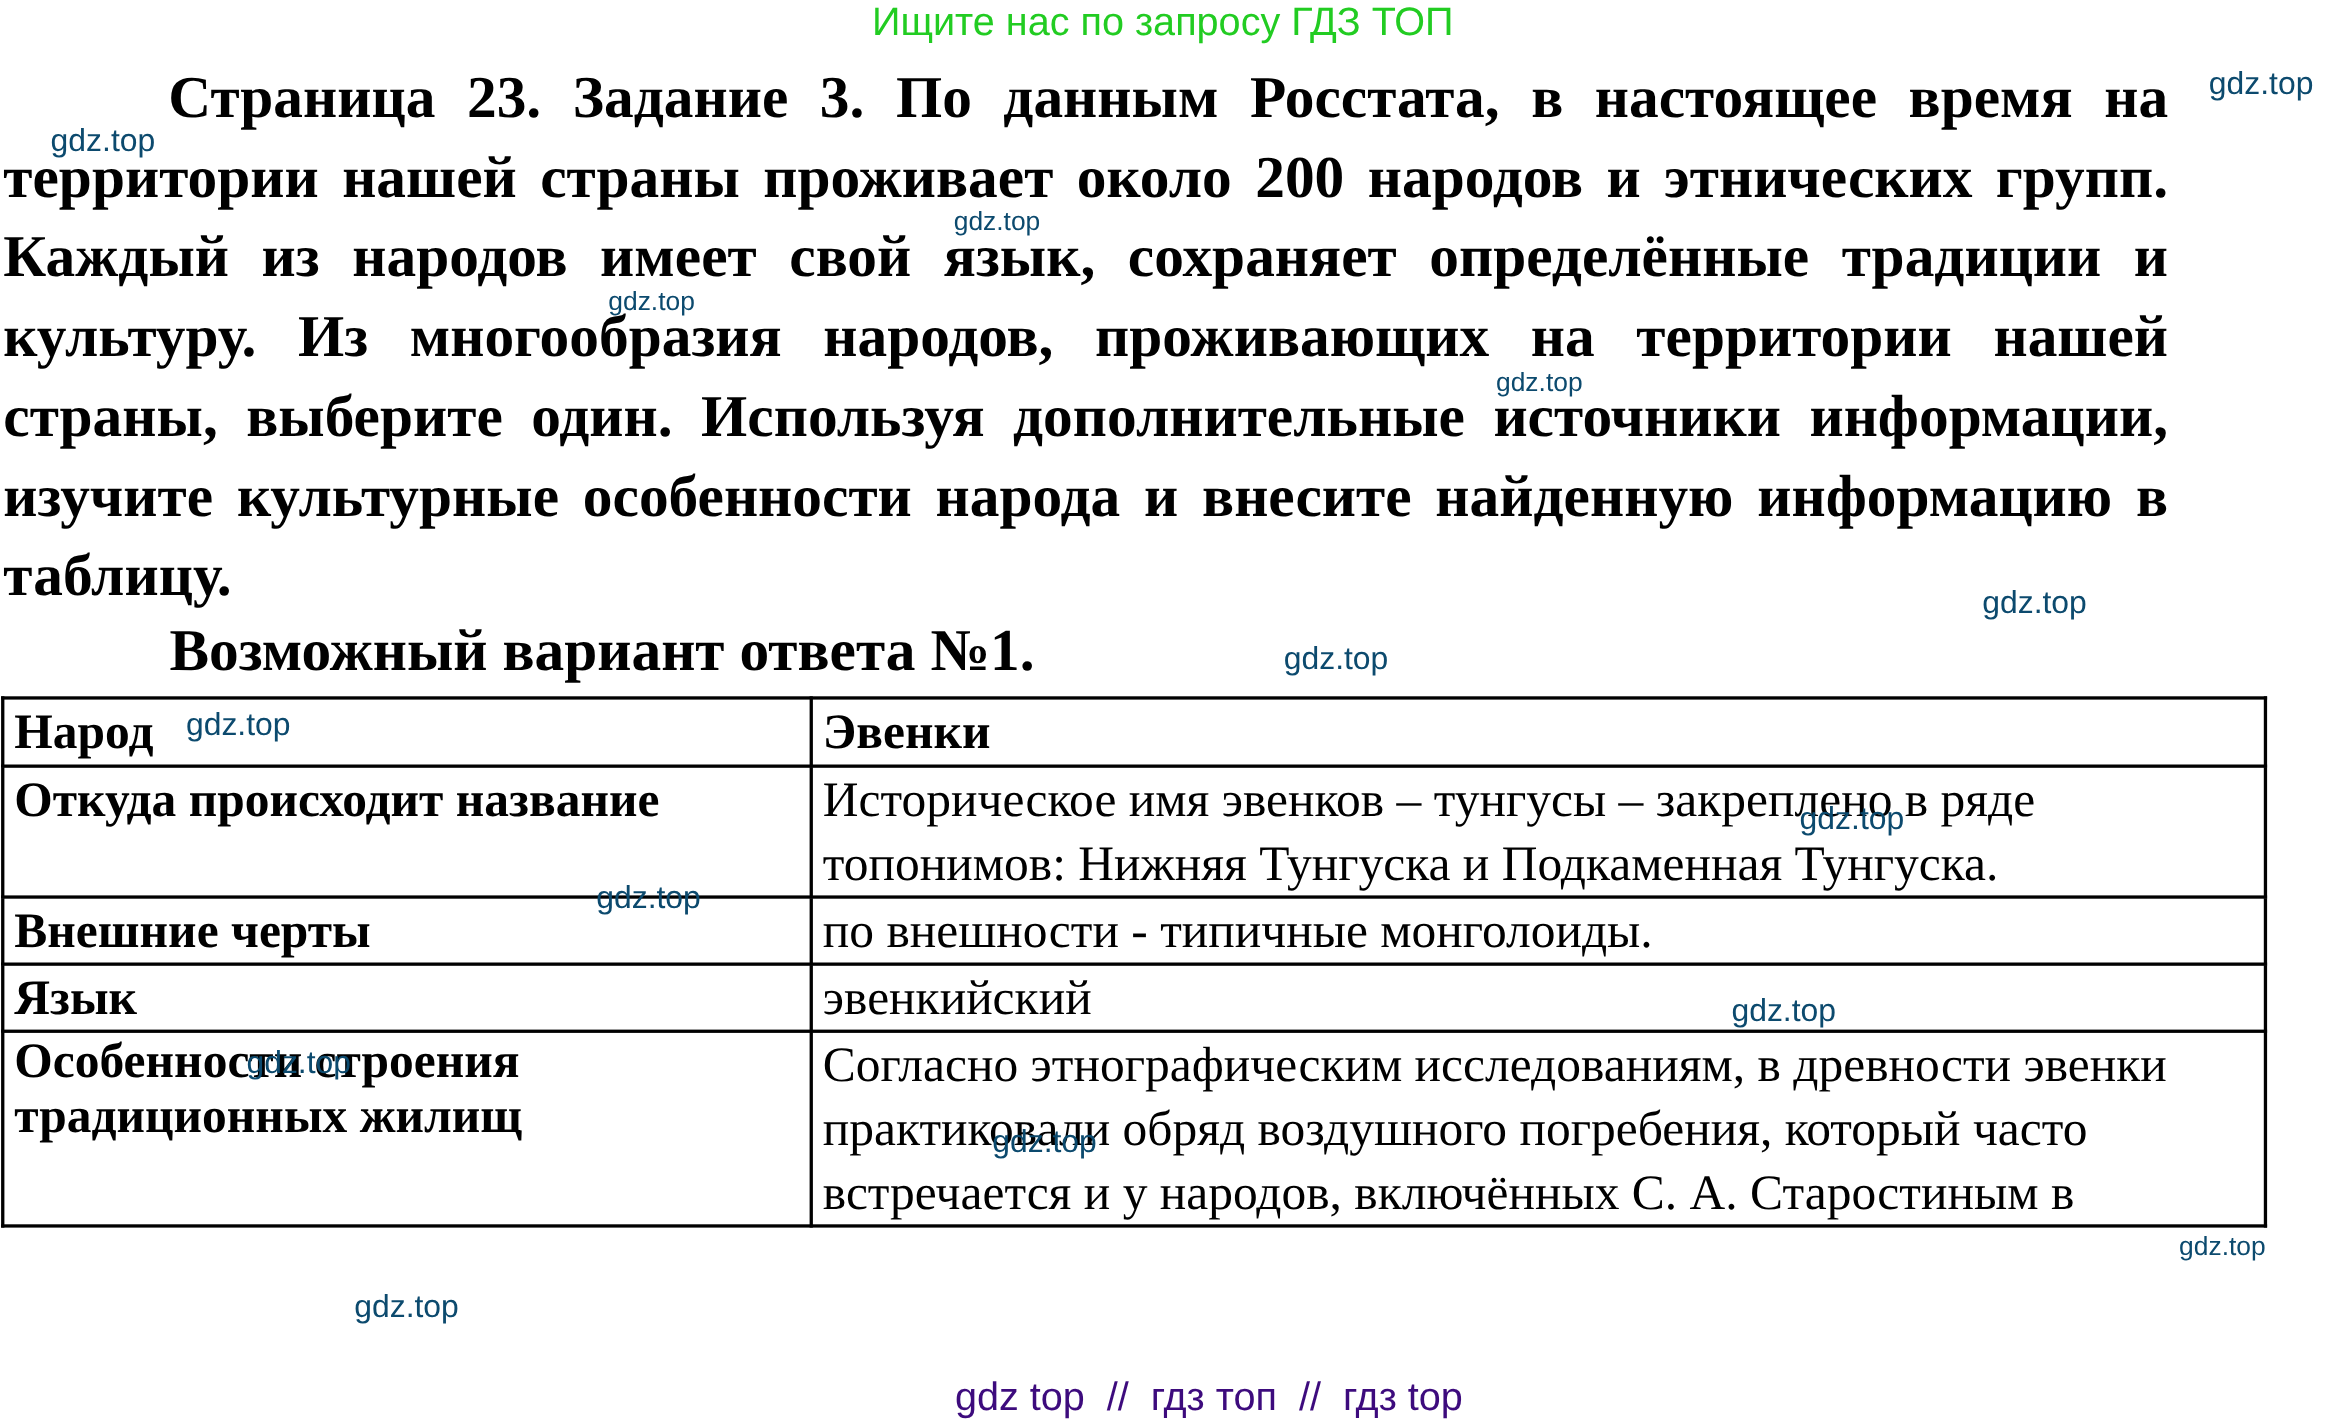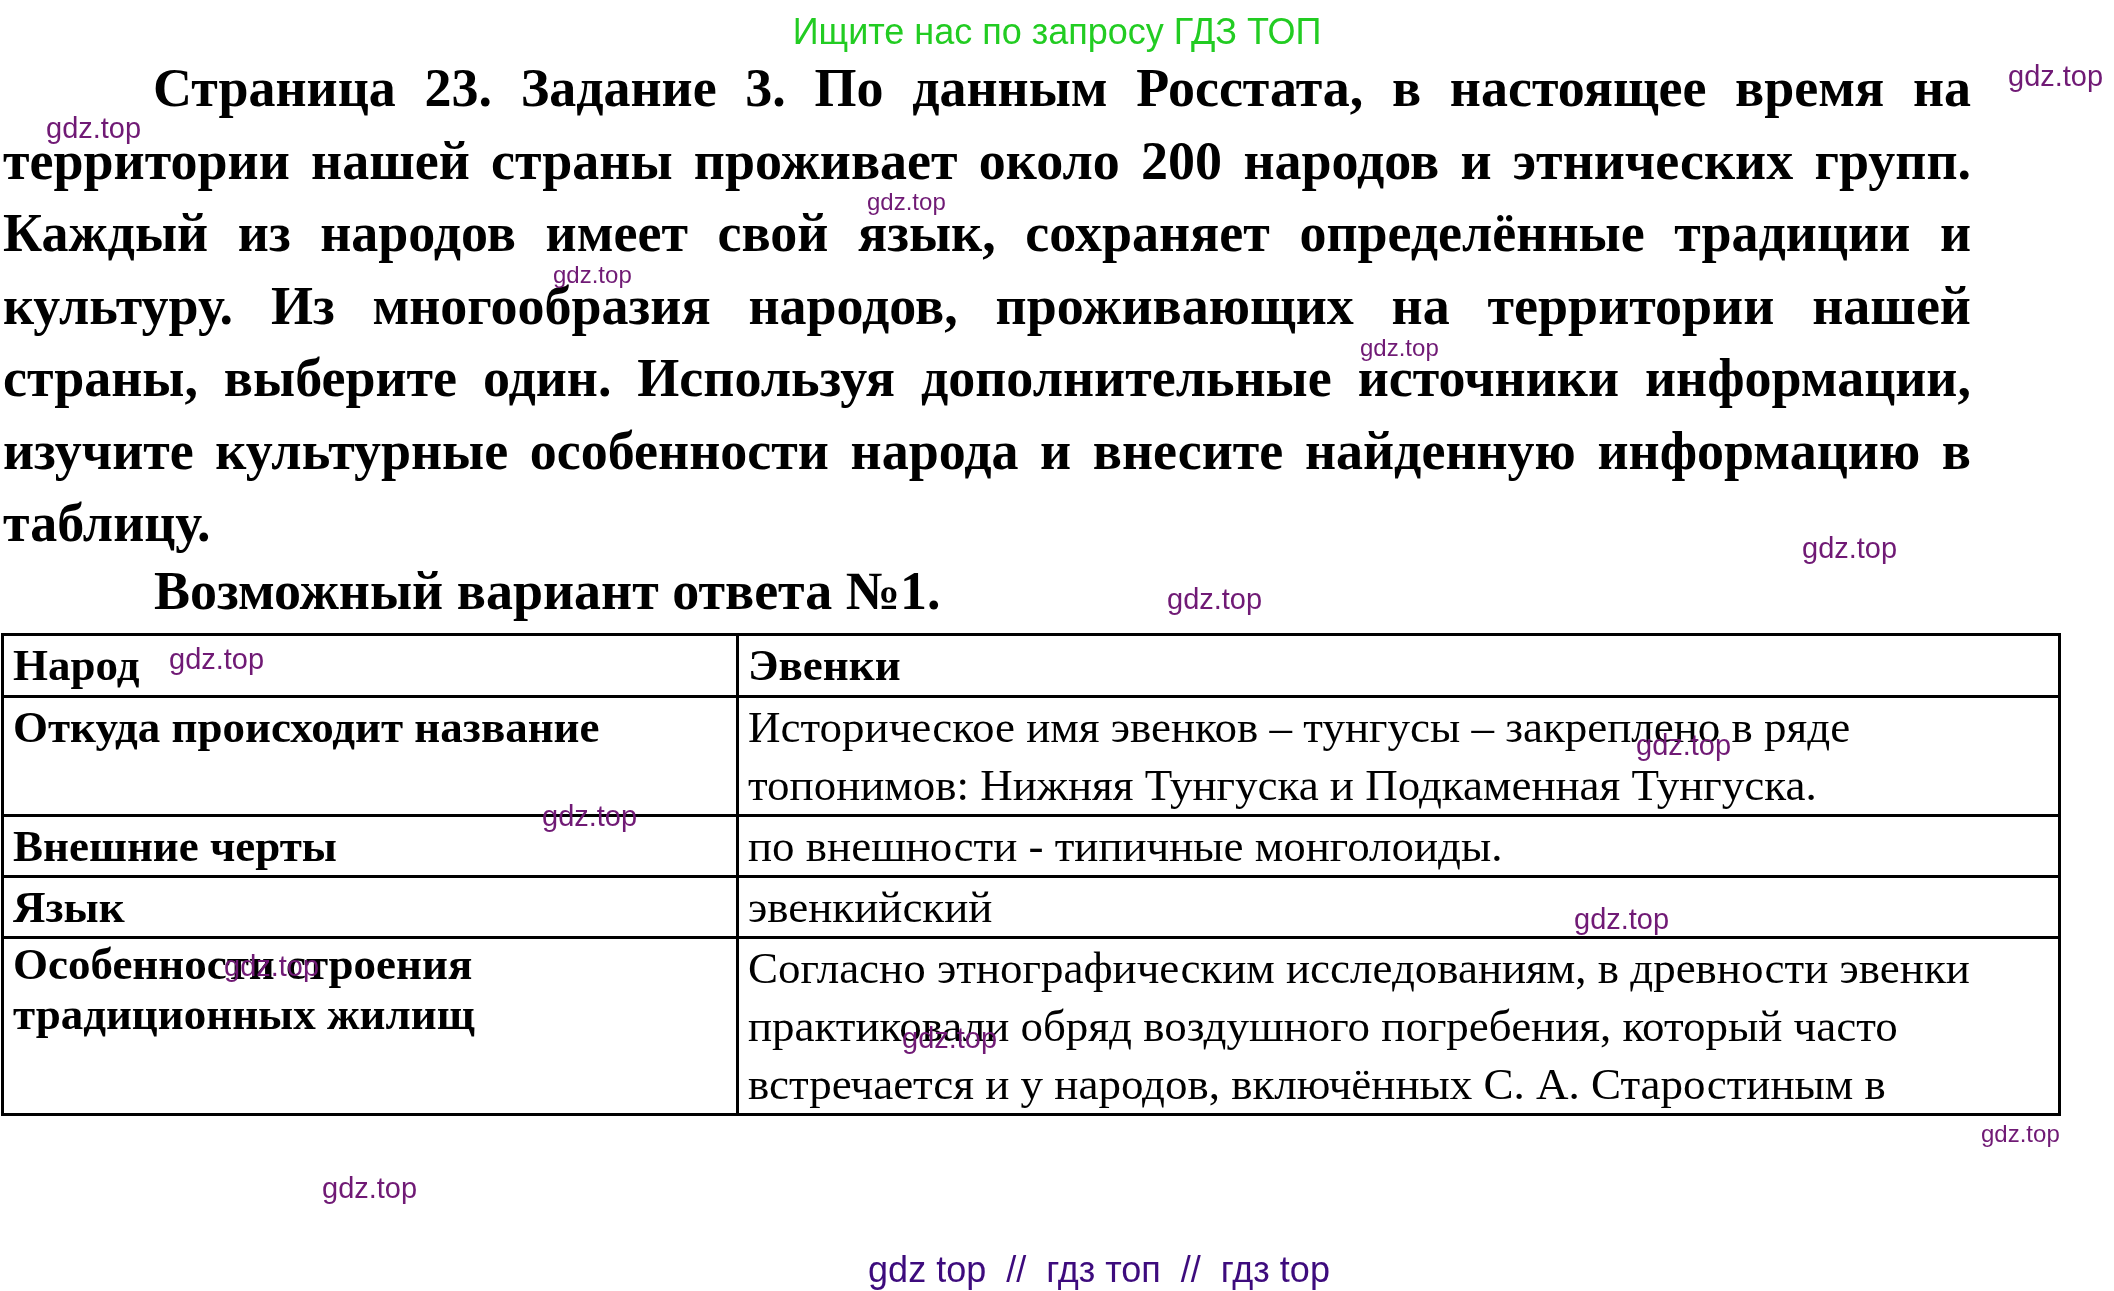--- a/index.html
+++ b/index.html
@@ -1,31 +1,31 @@
 <!DOCTYPE html>
 <html><head>
 <meta charset="utf-8">
 <style>
   html, body { margin:0; padding:0; background:#ffffff; }
   body { width:2114px; height:1291px; position:relative; overflow:hidden; color:#000; }
-  .promo { position:absolute; left:0; top:12px; width:2114px; text-align:center;
+  .promo { position:absolute; left:0; top:0; width:2114px; text-align:center;
            font-family:"Liberation Sans", sans-serif; font-size:36px; color:#22cc22; line-height:40px; }
   .task { position:absolute; left:3px; top:52px; width:1968px;
           font-family:"Liberation Serif", serif; font-weight:bold; font-size:54px;
           line-height:72.5px; text-align:justify; text-align-last:left; }
   .task .indent { display:inline-block; width:150px; }
   .answer-title { position:absolute; left:154px; top:560px;
           font-family:"Liberation Serif", serif; font-weight:bold; font-size:54px; line-height:62px; }
   table.grid { position:absolute; left:1px; top:633px; width:2060px; border-collapse:collapse;
           font-family:Liberation Serif, serif; font-size:45px; }
   table.grid td { border:3.5px solid #000; padding:0 0 0 9px; vertical-align:top; line-height:58px; }
   table.grid td.k { width:643px; font-weight:bold; }
   table.grid td.k.tight { line-height:50px; }
   table.grid td.v { font-weight:normal; }
-  .wm { position:absolute; font-family:"Liberation Sans", sans-serif; font-size:29px; color:#701a75; line-height:32px; white-space:nowrap; }
+  .wm { position:absolute; font-family:"Liberation Sans", sans-serif; font-size:29px; color:#0c4a6e; line-height:32px; white-space:nowrap; }
   .wm.sm { font-size:24px; }
   .footer { position:absolute; left:0; top:1250px; width:2114px; text-align:center;
            font-family:"Liberation Sans", sans-serif; font-size:36px; color:#3d0b7d; line-height:40px; white-space:pre;margin-left:42px; }
 </style>
 </head>
 <body>
 
 <div class="promo">Ищите нас по запросу ГДЗ ТОП</div>
 
 <div class="task"><span class="indent"></span><span>Страница 23. Задание 3. По данным Росстата, в настоящее время на территории нашей страны проживает около 200 народов и этнических групп. Каждый из народов имеет свой язык, сохраняет определённые традиции и культуру. Из многообразия народов, проживающих на территории нашей страны, выберите один. Используя дополнительные источники информации, изучите культурные особенности народа и внесите найденную информацию в таблицу.</span></div>

